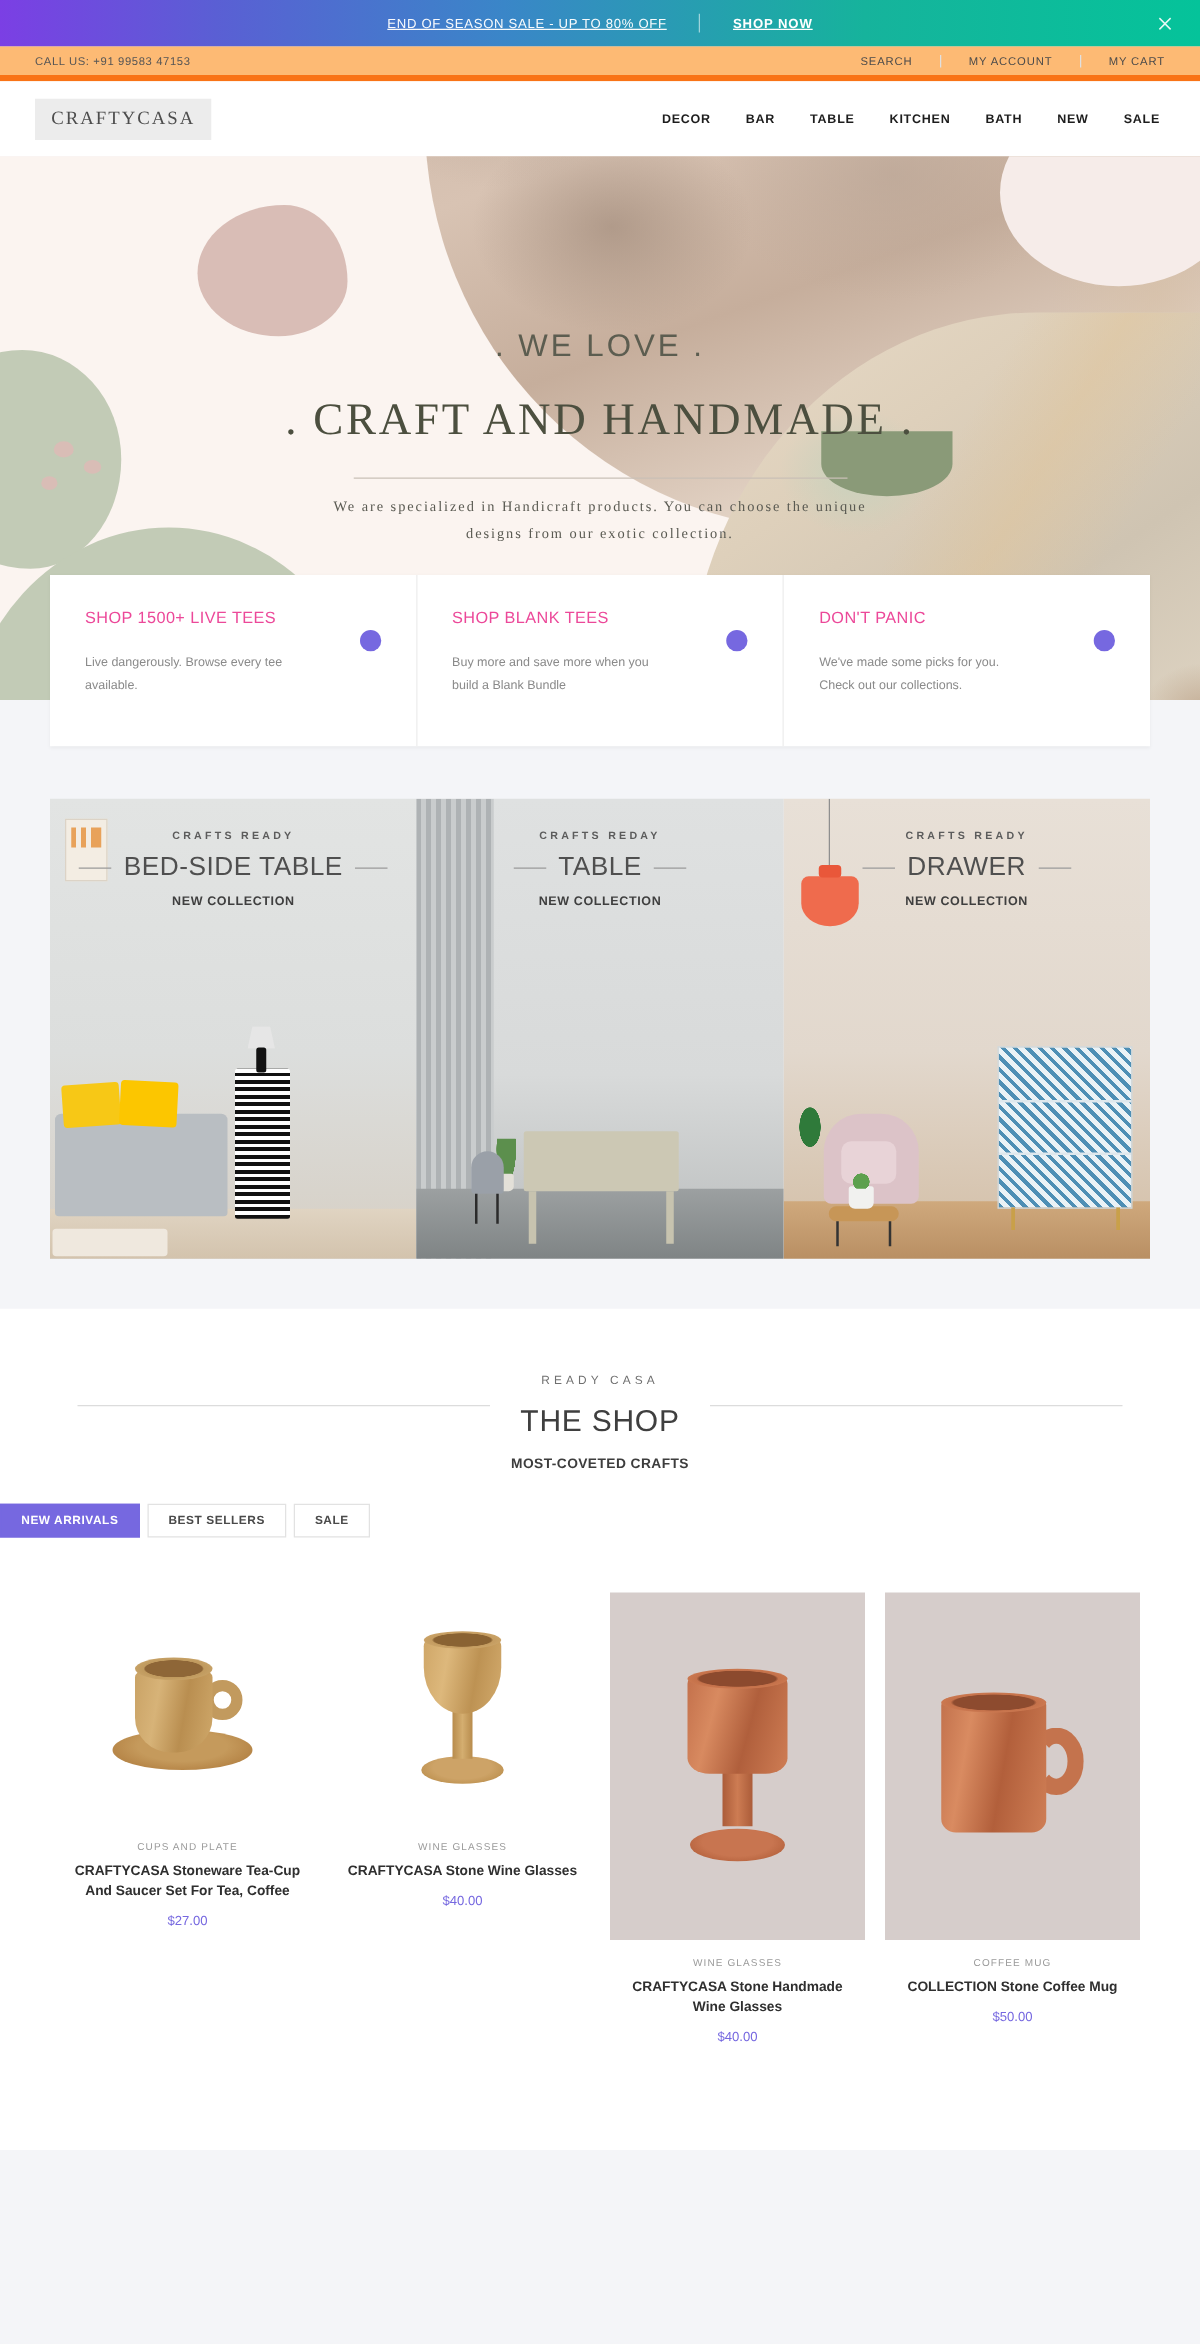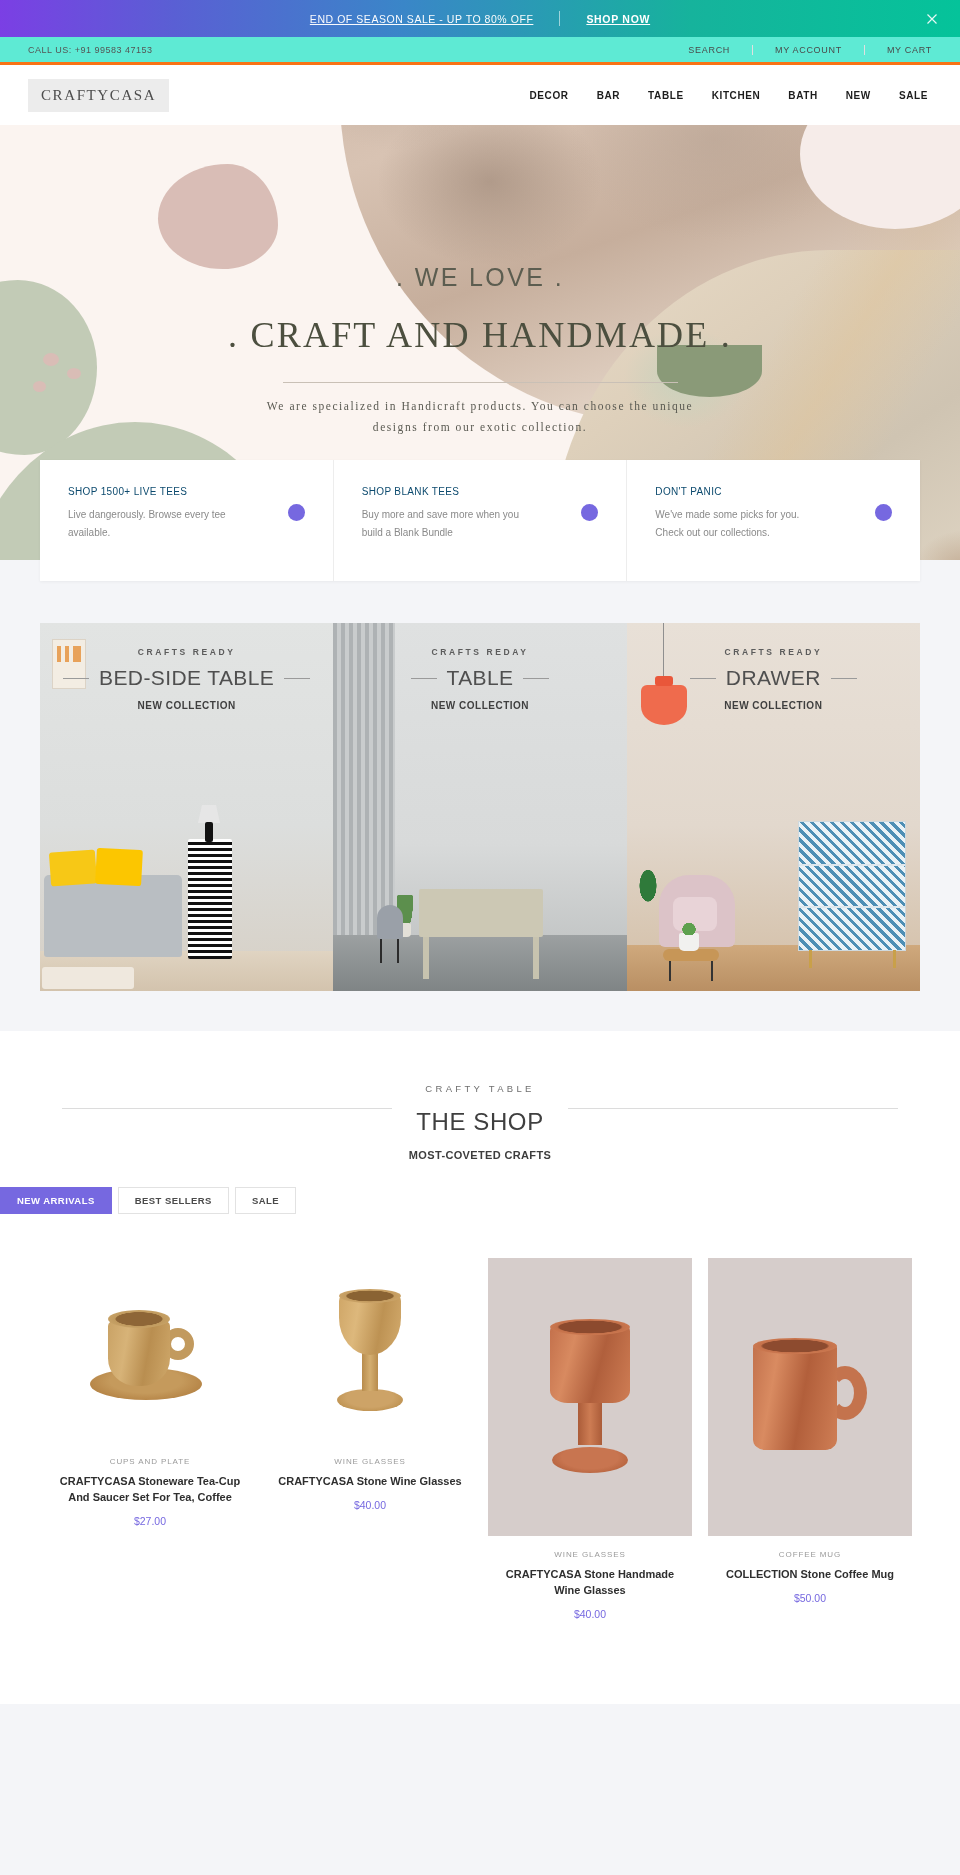--- a/index.html
+++ b/index.html
@@ -48,22 +48,22 @@
     transform: translateY(-50%);
     width: 16px; height: 16px;
     opacity: .9;
     cursor: pointer;
   }
   .promo-close svg { display: block; }
 
   
   .utility {
     height: 28px;
-    background: #5eead4;
-    border-bottom: 3px solid #f97316;
+    background: #fdba74;
+    border-bottom: 5px solid #f97316;
     display: flex;
     align-items: center;
     padding: 0 28px;
   }
   .utility-phone {
     font-size: 9px;
     letter-spacing: .5px;
     color: #555;
   }
   .utility-right {
@@ -259,25 +259,25 @@
   .feature {
     flex: 1;
     padding: 26px 28px 40px;
     display: flex;
     align-items: flex-start;
     position: relative;
   }
   .feature + .feature { border-left: 1px solid #ededed; }
   .feature-text { flex: 1; padding-right: 12px; }
   .feature-title {
-    font-size: 10px;
-    color: #0c4a6e;
+    font-size: 13px;
+    color: #ec4899;
     font-weight: 400;
     letter-spacing: .35px;
-    margin-bottom: 9px;
+    margin-bottom: 21px;
   }
   .feature-desc {
     font-size: 10px;
     color: #8a8a8a;
     line-height: 1.75;
     max-width: 160px;
   }
   .feature-dot {
     width: 17px; height: 17px;
     border-radius: 50%;
@@ -696,21 +696,21 @@
         <div class="tile-eyebrow">CRAFTS READY</div>
         <div class="tile-title">DRAWER</div>
         <div class="tile-sub">NEW COLLECTION</div>
       </div>
     </div>
 
   </div>
 </div>
 
 <div class="shop">
-  <div class="shop-eyebrow">CRAFTY TABLE</div>
+  <div class="shop-eyebrow">READY CASA</div>
   <div class="shop-title-row">
     <div class="shop-title-rule"></div>
     <div class="shop-title">THE SHOP</div>
     <div class="shop-title-rule"></div>
   </div>
   <div class="shop-sub">MOST-COVETED CRAFTS</div>
 
   <div class="tabs">
     <button class="tab active">NEW ARRIVALS</button>
     <button class="tab">BEST SELLERS</button>

